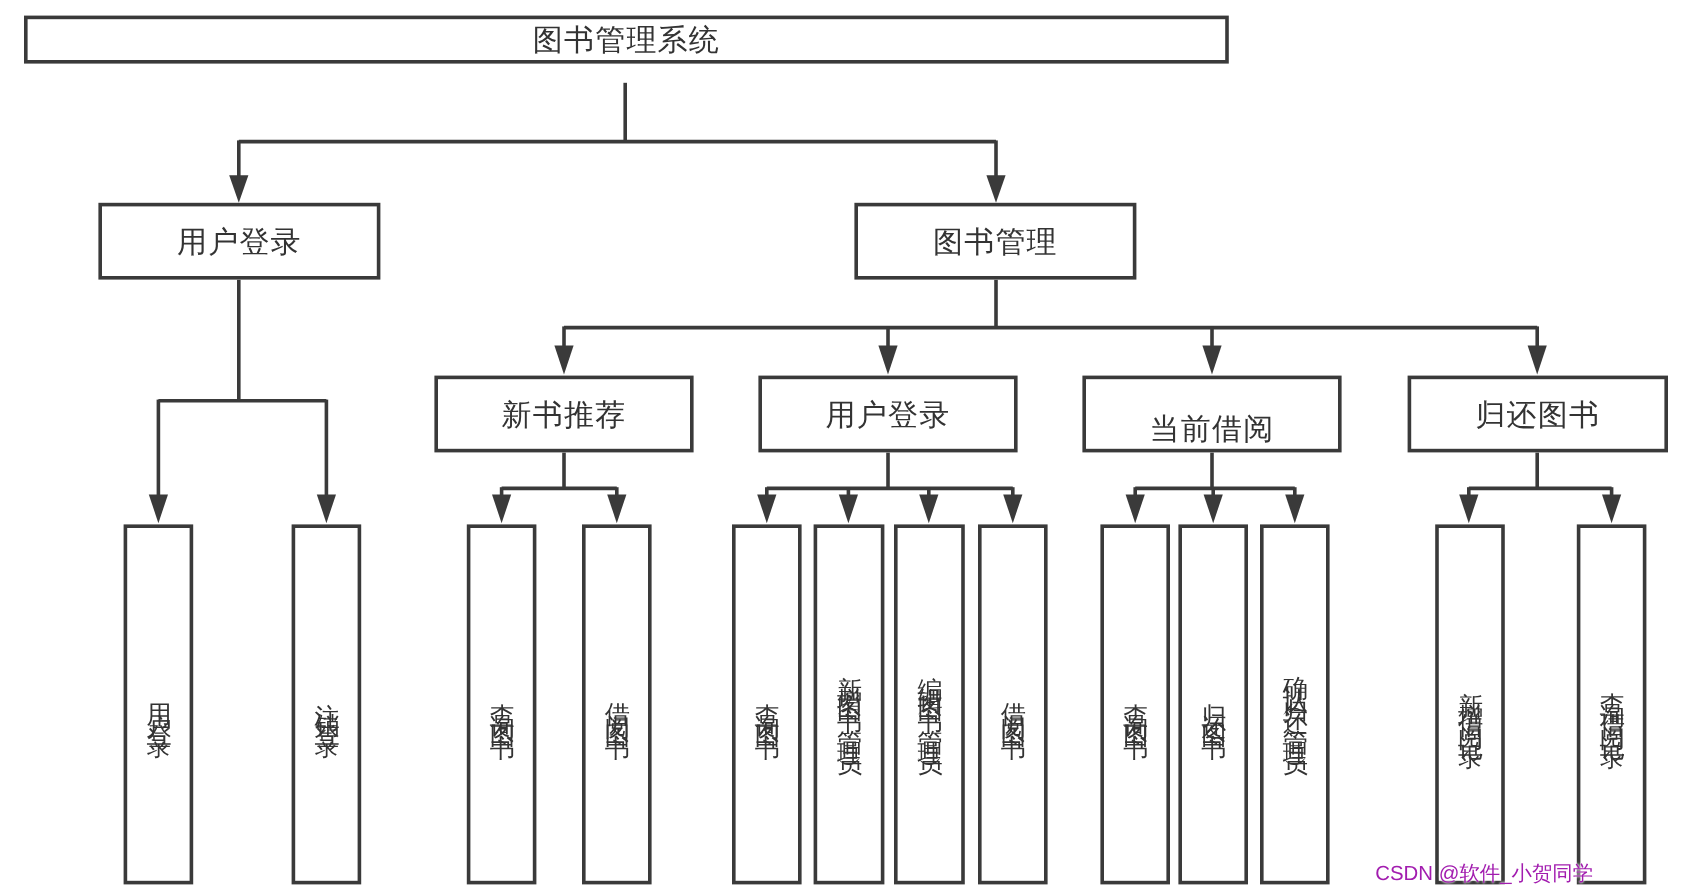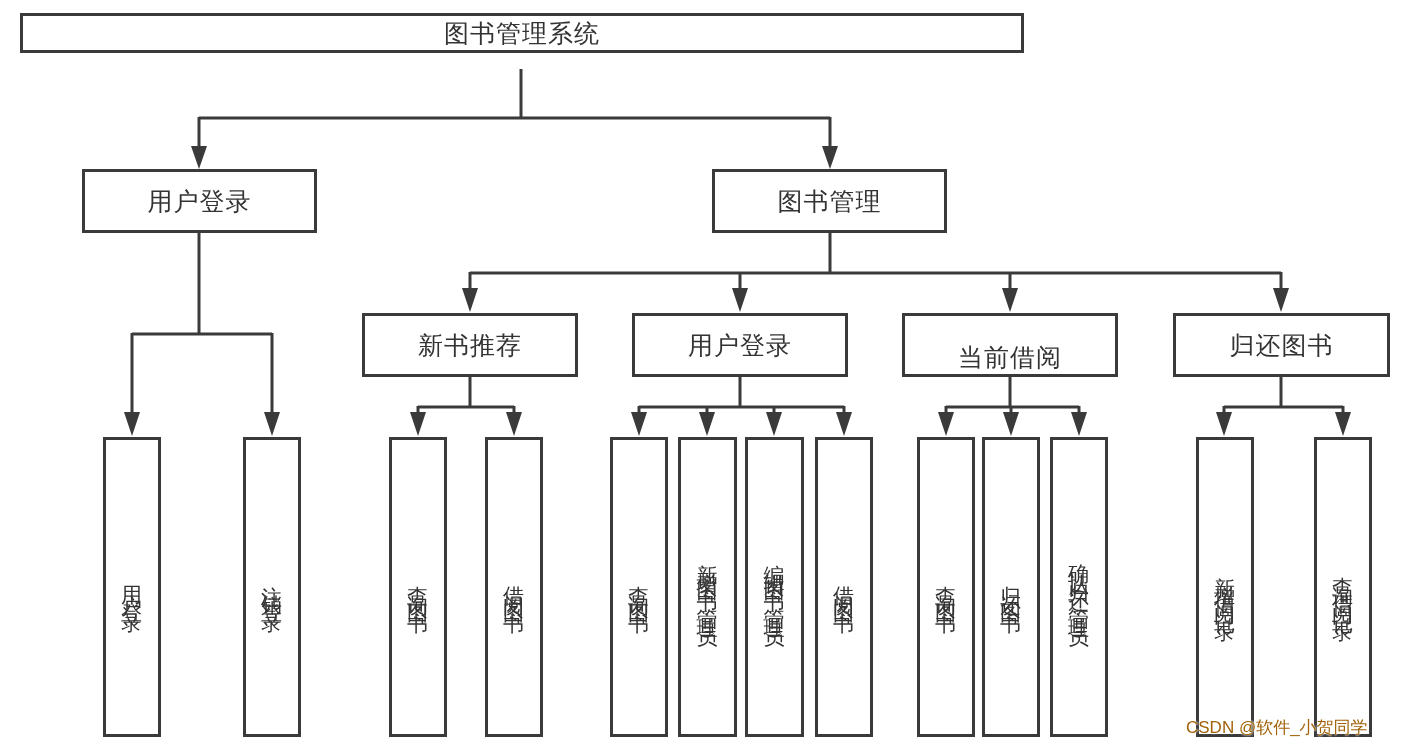--- a/index.html
+++ b/index.html
@@ -45,25 +45,25 @@
     letter-spacing: 9px;
     line-height: 1.1;
     color: #333333;
     white-space: nowrap;
   }
   .leaf { top: 437px; height: 300px; }
   .lvl2 { top: 169px; height: 64px; width: 235px; }
   .lvl3 { top: 313px; height: 64px; width: 216px; }
   .watermark {
     position: absolute;
-    left: 1186px;
+    left: 1146px;
     top: 716px;
     z-index: 3;
     font-size: 17px;
-    color: #a16207;
+    color: #a21caf;
     white-space: nowrap;
     text-shadow: 0 0 2px #ffffff, 0 0 2px #ffffff;
   }
 </style>
 </head>
 <body>
 
 <div class="canvas">
 
   <svg class="connector-svg" width="1405" height="747" viewBox="0 0 1405 747">

